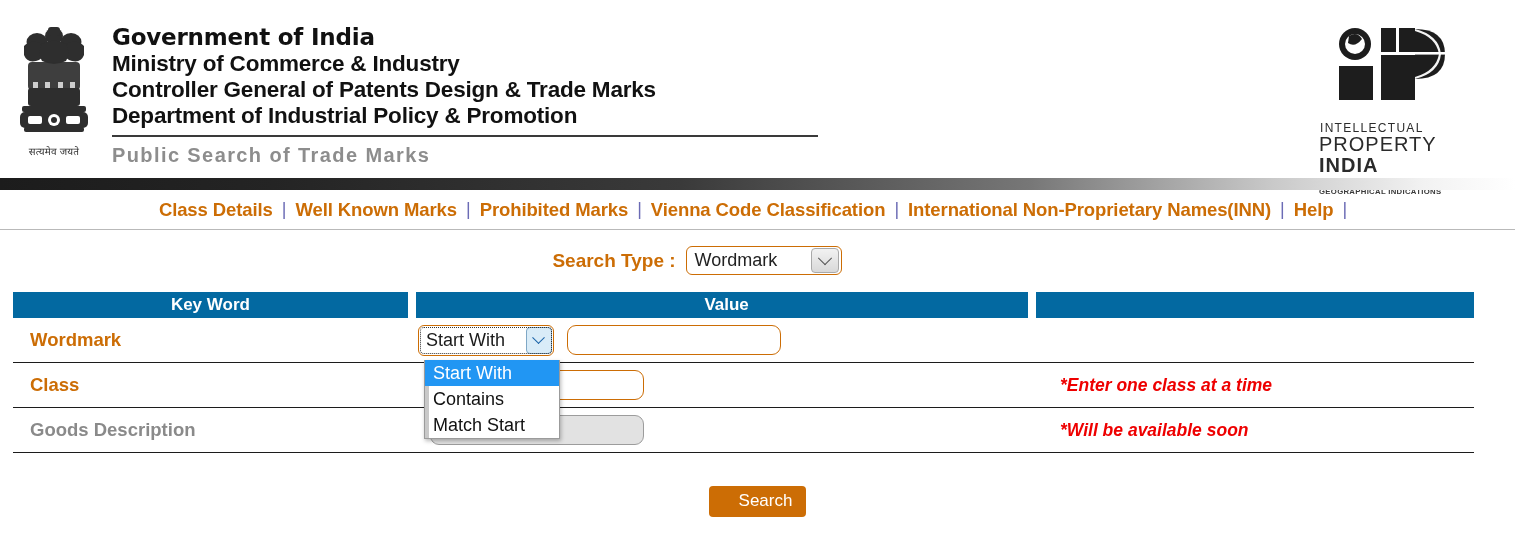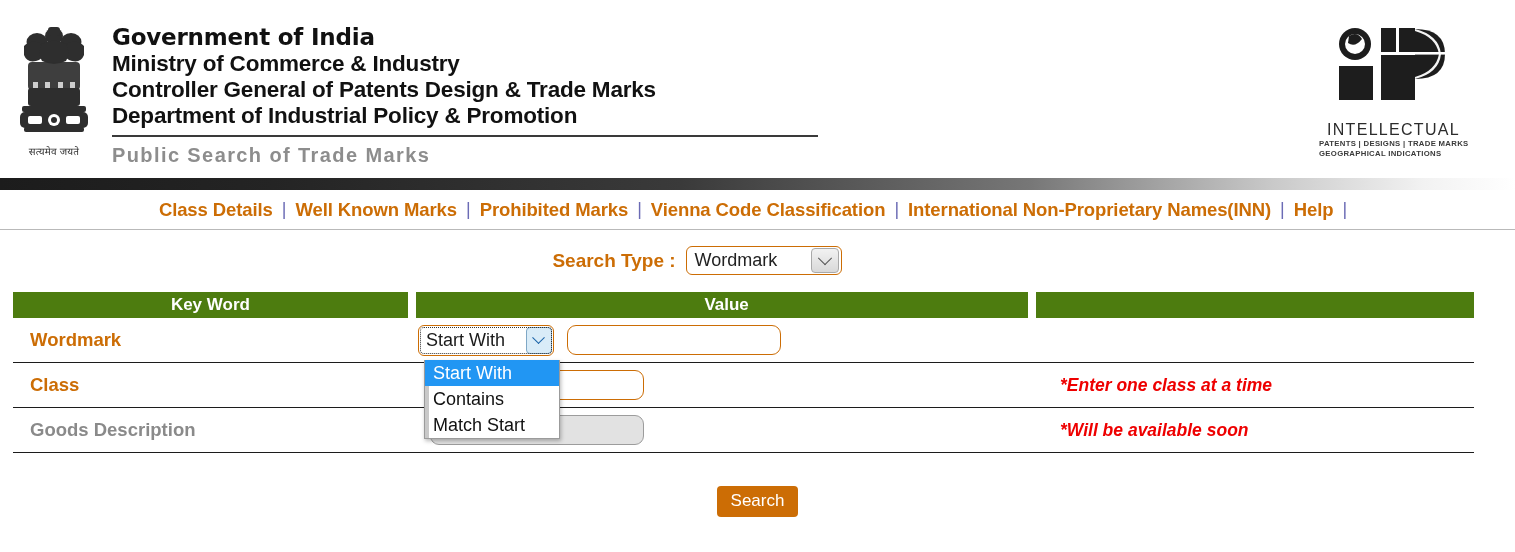--- a/index.html
+++ b/index.html
@@ -72,26 +72,26 @@
 
   .ip-logo {
     position: absolute;
     right: 14px;
     top: 22px;
     width: 190px;
     height: 138px;
   }
   .ip-mark { width: 190px; height: 100px; display: block; }
   .ip-txt1 {
-    font-size: 16px;
+    font-size: 12px;
     letter-spacing: 1.3px;
     color: #2b2b2b;
     line-height: 1.0;
     text-align: left;
-    margin-left: 16px;
+    margin-left: 9px;
   }
   .ip-txt2 {
     font-size: 20px;
     letter-spacing: 1.0px;
     color: #2b2b2b;
     line-height: 1.05;
     margin-left: 8px;
   }
   .ip-txt2 b { font-weight: bold; }
   .ip-sub {
@@ -205,21 +205,21 @@
     position: absolute;
     left: 13px;
     top: 292px;
     width: 1461px;
   }
   .thead {
     display: flex;
     height: 26px;
   }
   .th {
-    background: #4d7c0f;
+    background: #0369a1;
     color: #ffffff;
     font-size: 17px;
     font-weight: bold;
     display: flex;
     align-items: center;
     justify-content: center;
     box-sizing: border-box;
   }
   .th-key { width: 397px; }
   .th-gap { width: 8px; background: #fff; }
@@ -375,21 +375,21 @@
     display: flex;
     justify-content: center;
   }
   .btn-search {
     background: #cc6d05;
     color: #ffffff;
     font-size: 17px;
     font-family: "Liberation Sans", sans-serif;
     border: none;
     border-radius: 4px;
-    padding: 5px 14px 6px 14px;
+    padding: 5px 14px 6px 30px;
     cursor: pointer;
   }
 </style>
 </head>
 <body>
 
 <div class="header">
 
   <div class="emblem">
     <svg viewBox="0 0 84 125" width="84" height="125" aria-hidden="true">
@@ -448,20 +448,21 @@
         </g>
         <path d="M104 7 q30 0 30 25 q0 25 -30 25 z"></path>
         <g fill="#fff">
           <path d="M104 7 q24 6 26 25 l-2 0 q-3 -17 -24 -23z" opacity="0.95"></path>
           <path d="M104 57 q24 -6 26 -25 l-2 0 q-3 17 -24 23z" opacity="0.95"></path>
           <rect x="104" y="30" width="30" height="2.6"></rect>
         </g>
       </g>
     </svg>
     <div class="ip-txt1">INTELLECTUAL</div>
+    <div class="ip-txt2"><span>PROPERTY </span><b>INDIA</b></div>
     <div class="ip-sub">PATENTS | DESIGNS | TRADE MARKS</div>
     <div class="ip-sub">GEOGRAPHICAL INDICATIONS</div>
   </div>
 </div>
 
 <div class="darkbar"></div>
 
 <div class="nav">
   <div class="nav-inner">
     <a class="nav-link" href="#">Class Details</a>

